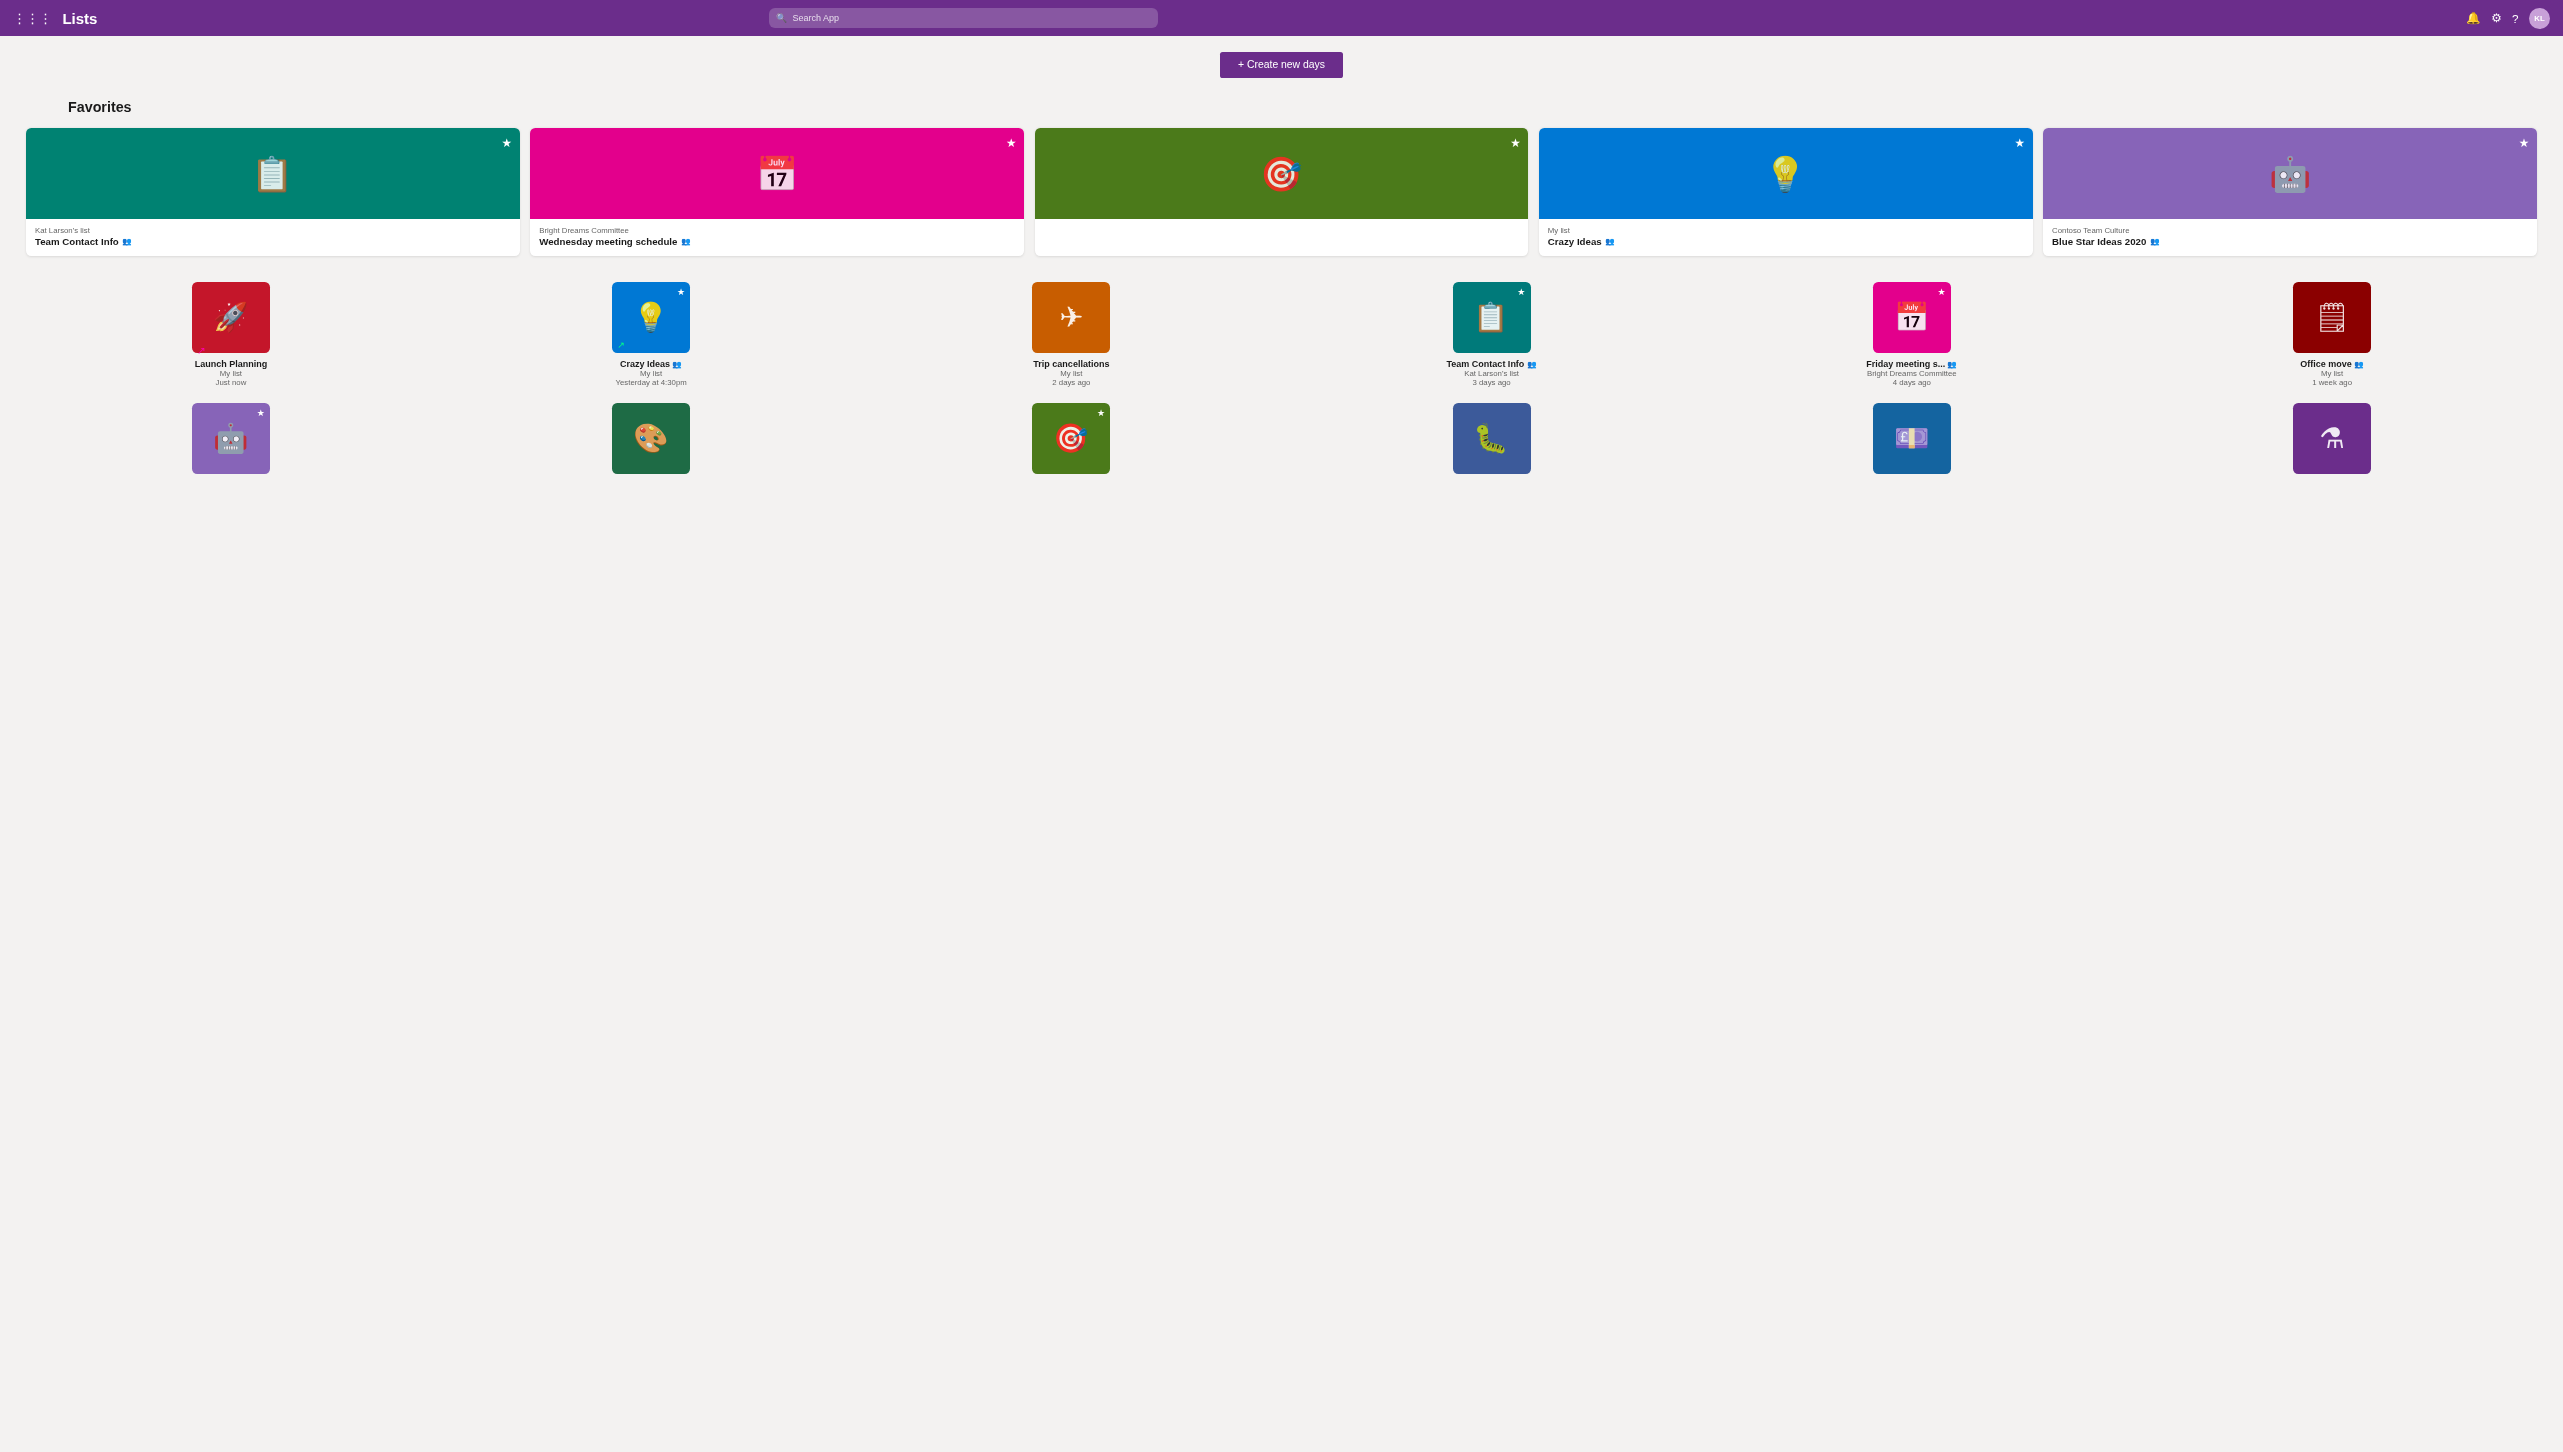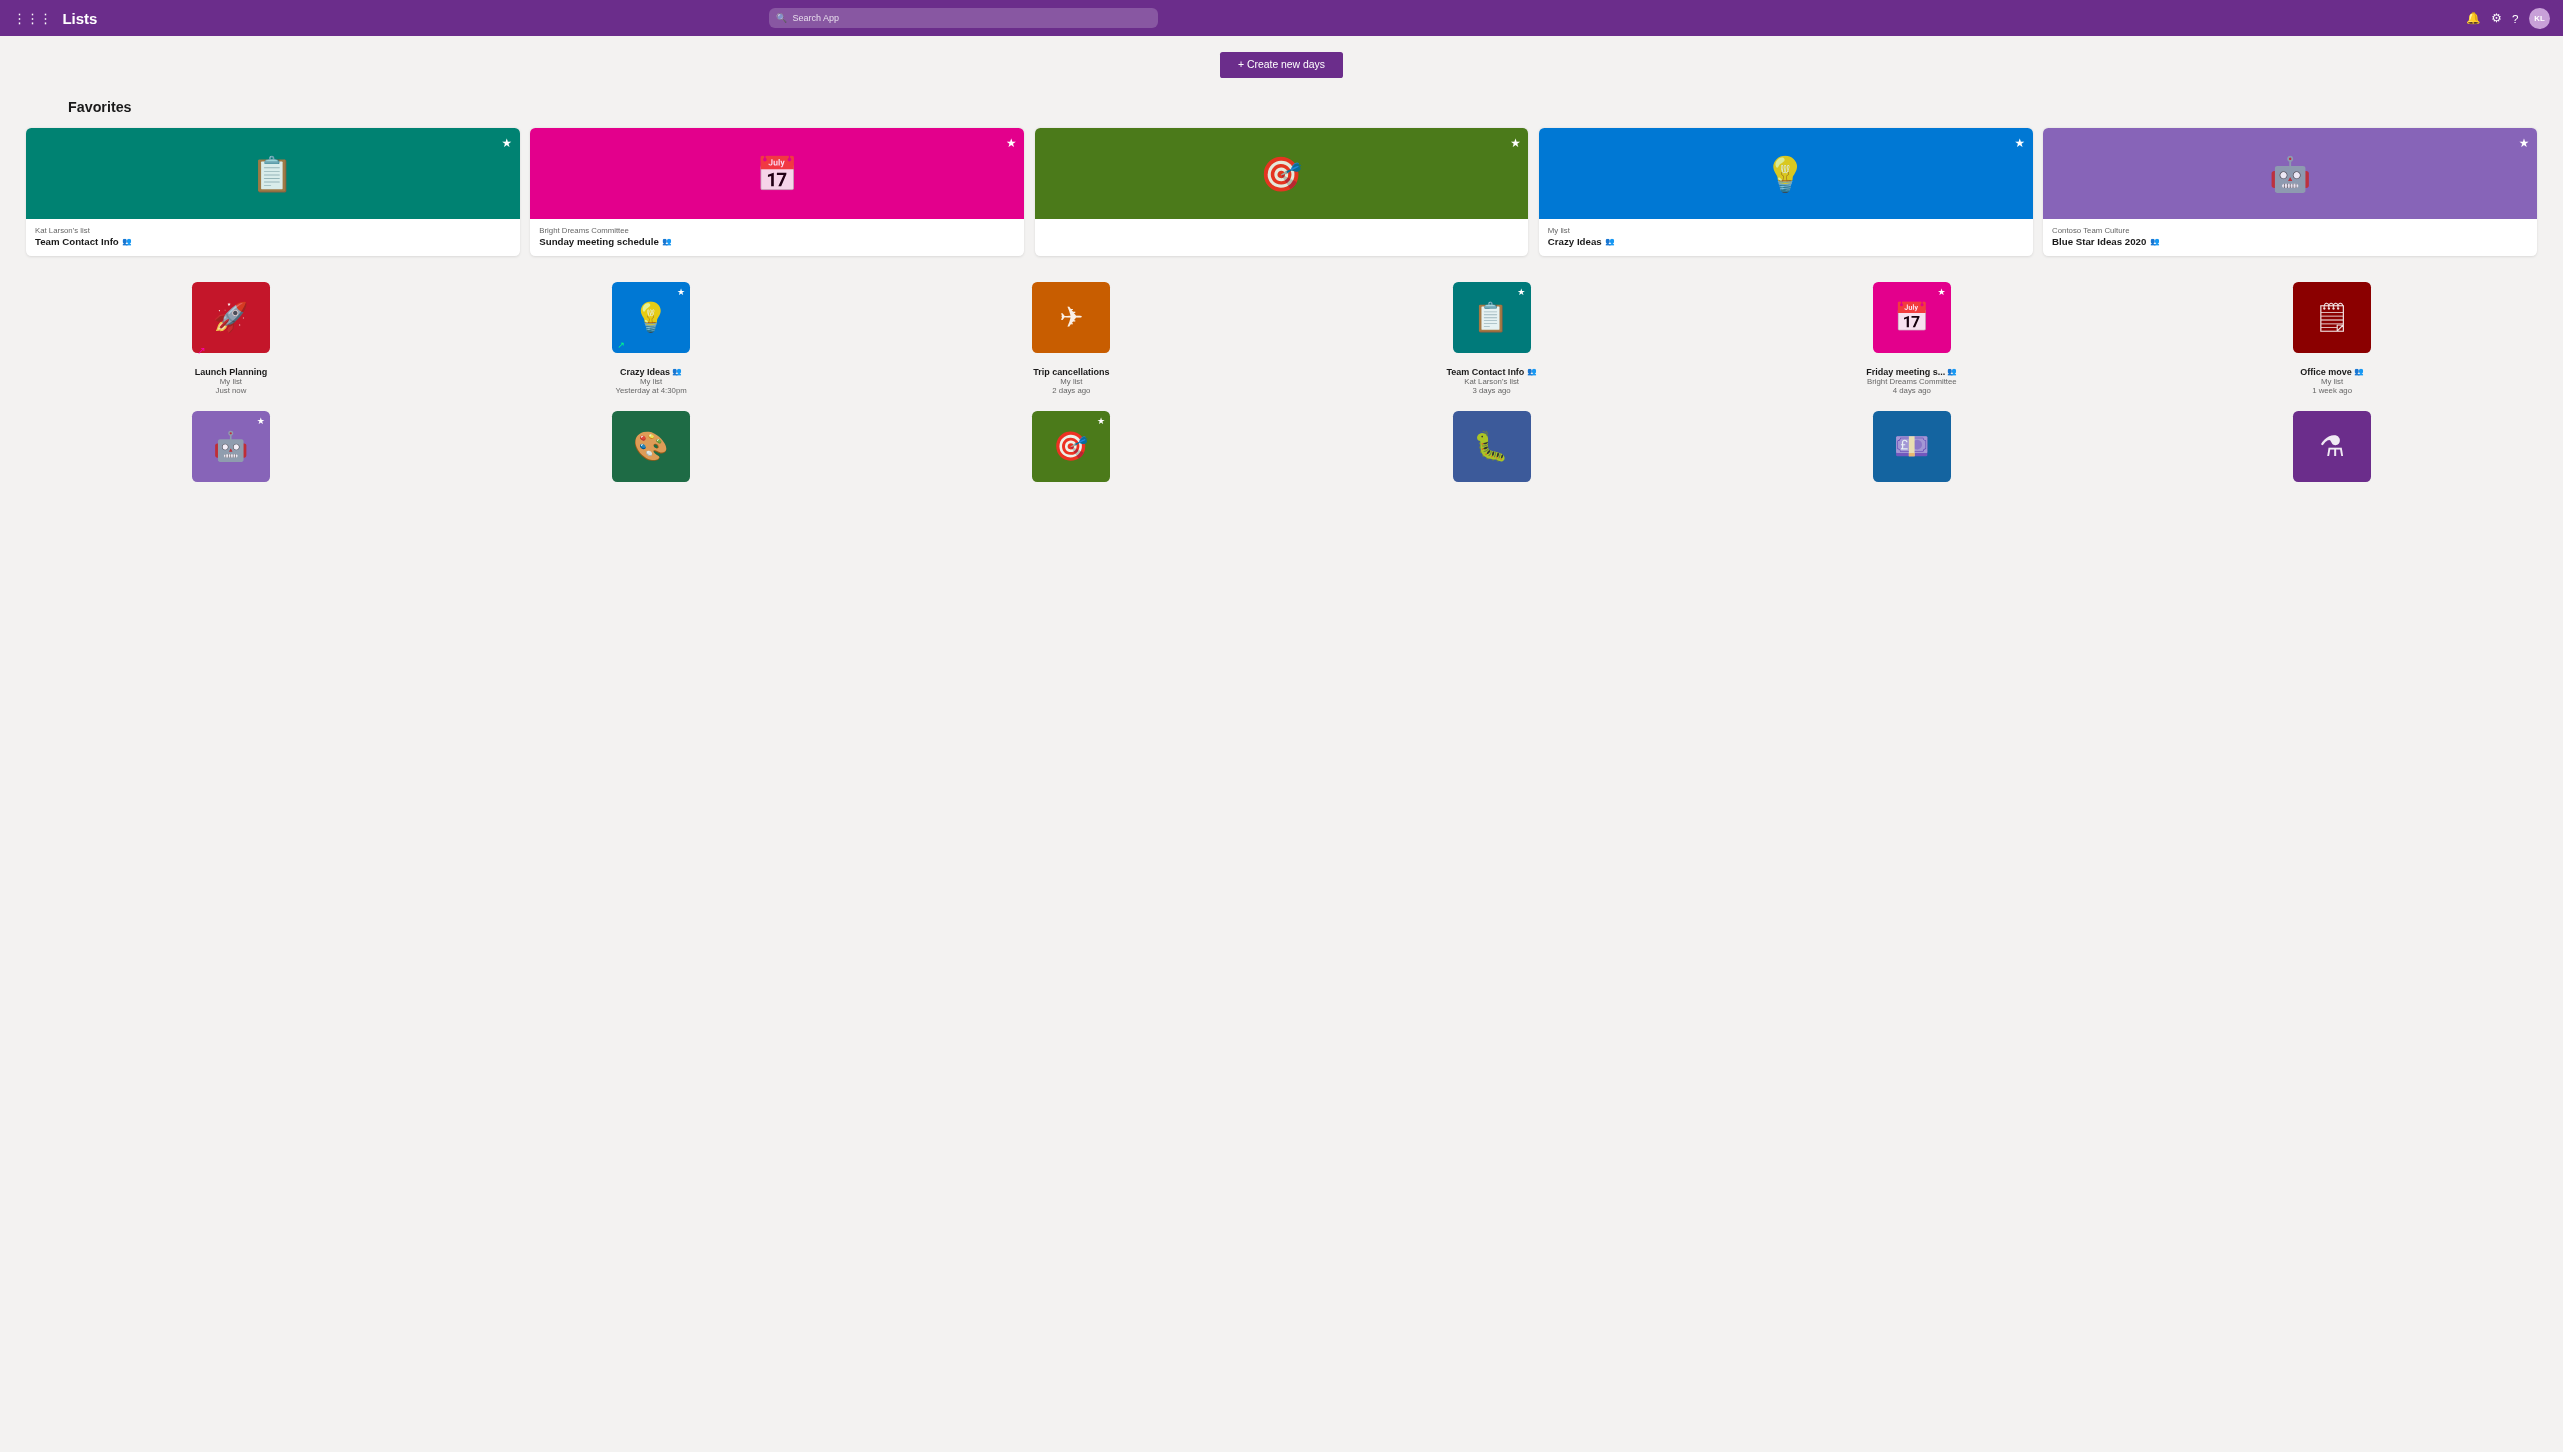--- a/index.html
+++ b/index.html
@@ -228,23 +228,22 @@
       bottom: -2.6px;
       left: 5.2px;
       font-size: 10.4px;
     }
     .recent-item-name {
       font-size: 9px;
       font-weight: 600;
       color: #1a1a1a;
       text-align: center;
       display: flex;
-      align-items: flex-start;
+      align-items: center;
       gap: 2.6px;
-      margin-top: 8px;
     }
     .recent-item-sub {
       font-size: 7.8px;
       color: #666;
       text-align: center;
     }
     .recent-item-time {
       font-size: 7.8px;
       color: #666;
       text-align: center;
@@ -323,21 +322,21 @@
       </div>
 
       <div class="fav-card">
         <div class="fav-card-img" style="background:#e3008c;">
           <span class="card-icon">📅</span>
           <span class="fav-star">★</span>
         </div>
         <div class="fav-card-body">
           <div class="fav-card-subtitle">Bright Dreams Committee</div>
           <div class="fav-card-title">
-            <span>Sunday meeting schedule</span>
+            <span>Wednesday meeting schedule</span>
             <span class="share-icon">👥</span>
           </div>
         </div>
       </div>
 
       <div class="fav-card">
         <div class="fav-card-img" style="background:#4b7a1a;">
           <span class="card-icon">🎯</span>
           <span class="fav-star">★</span>
         </div>

